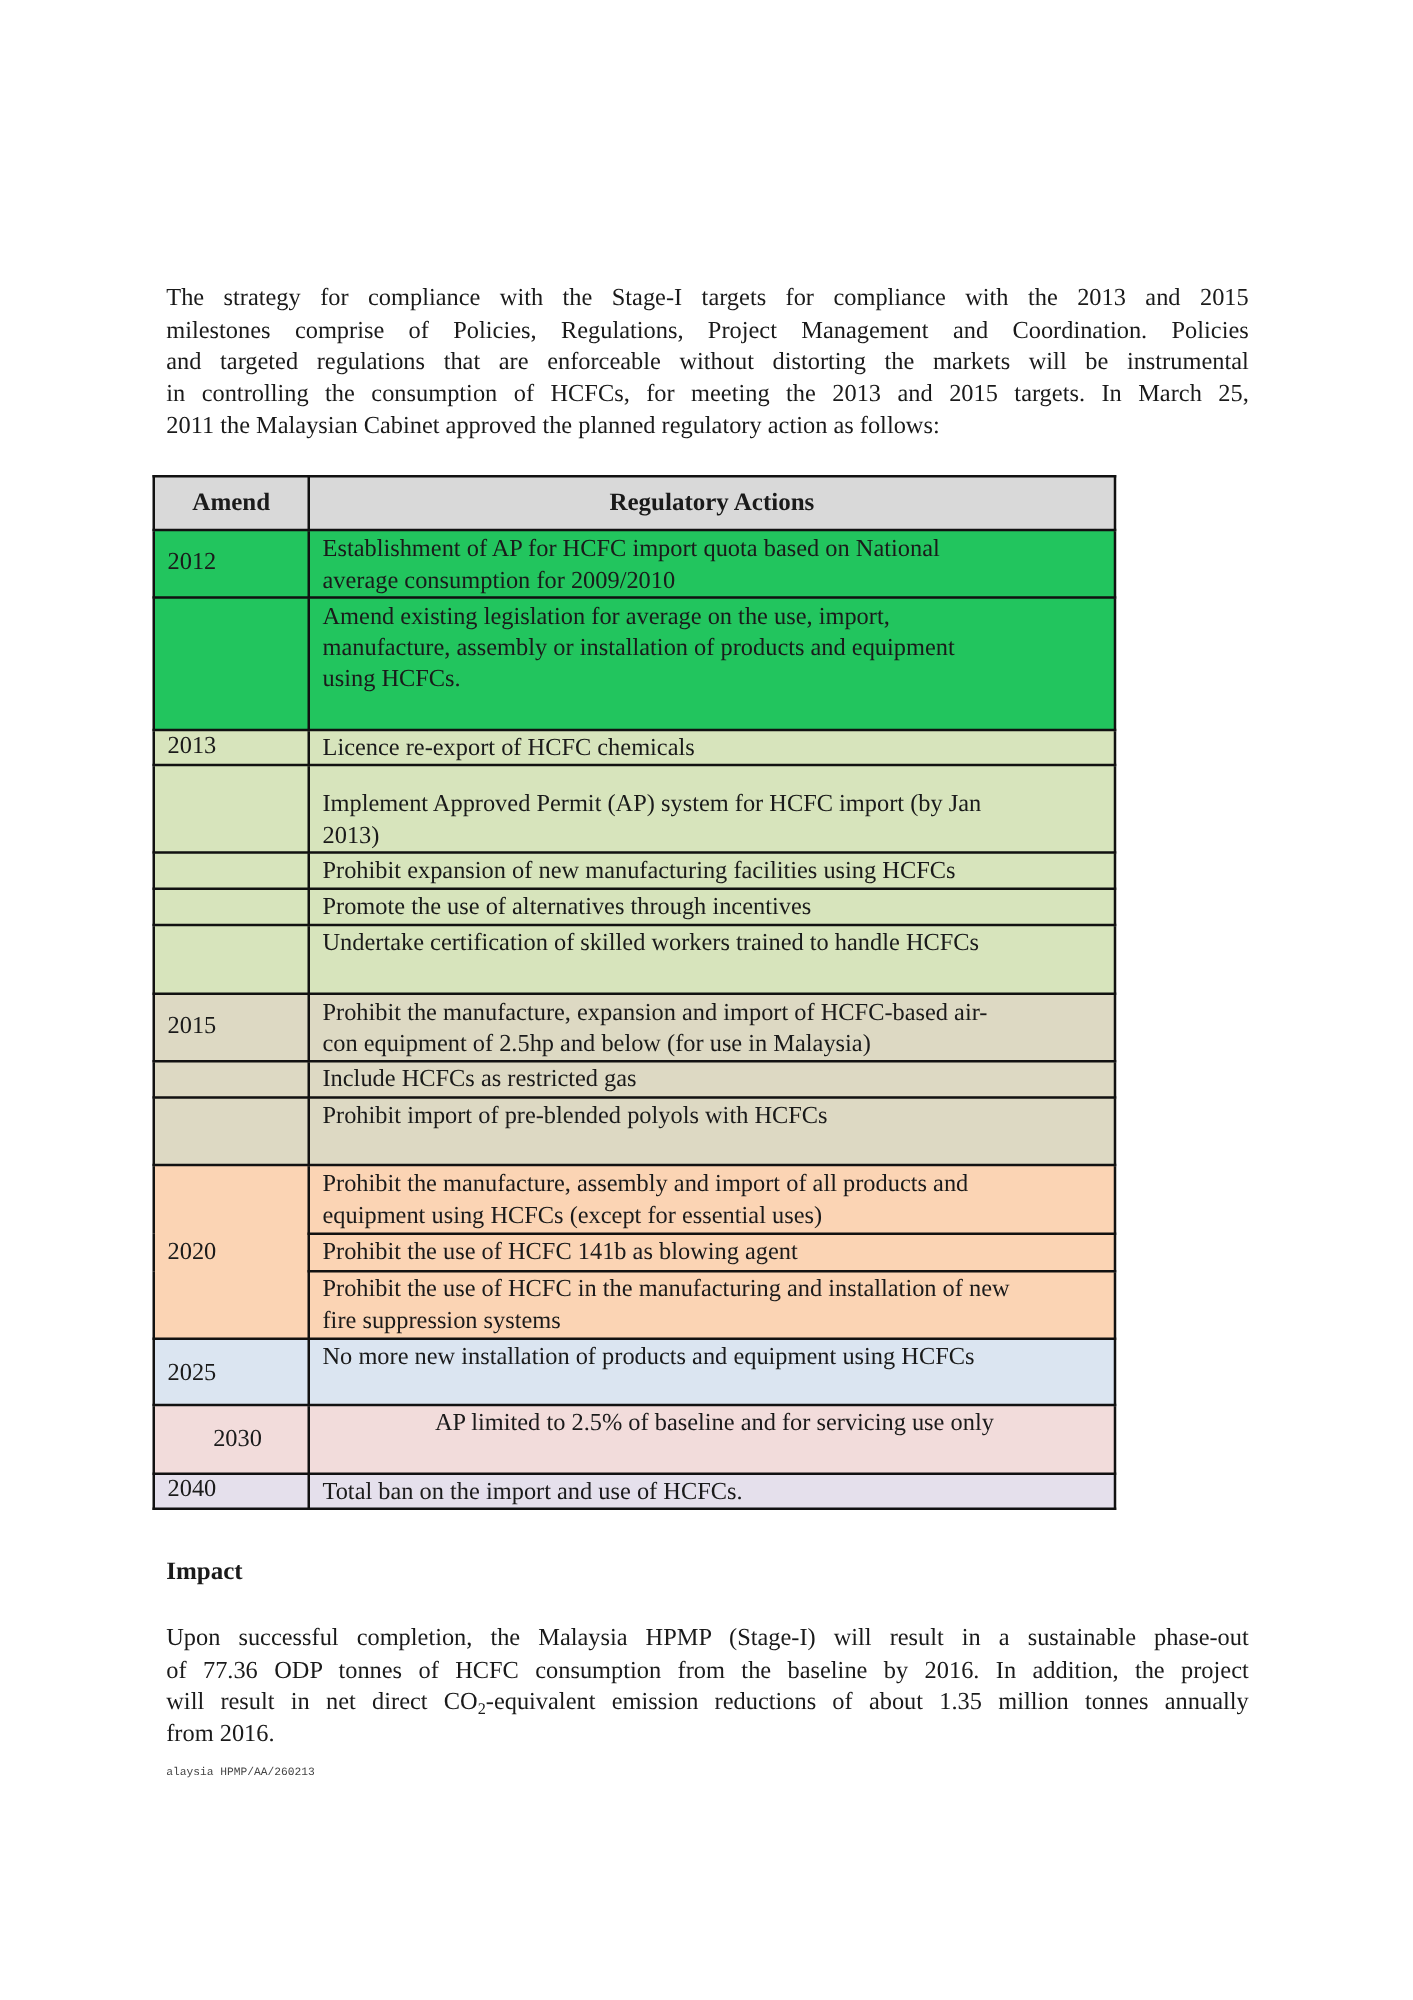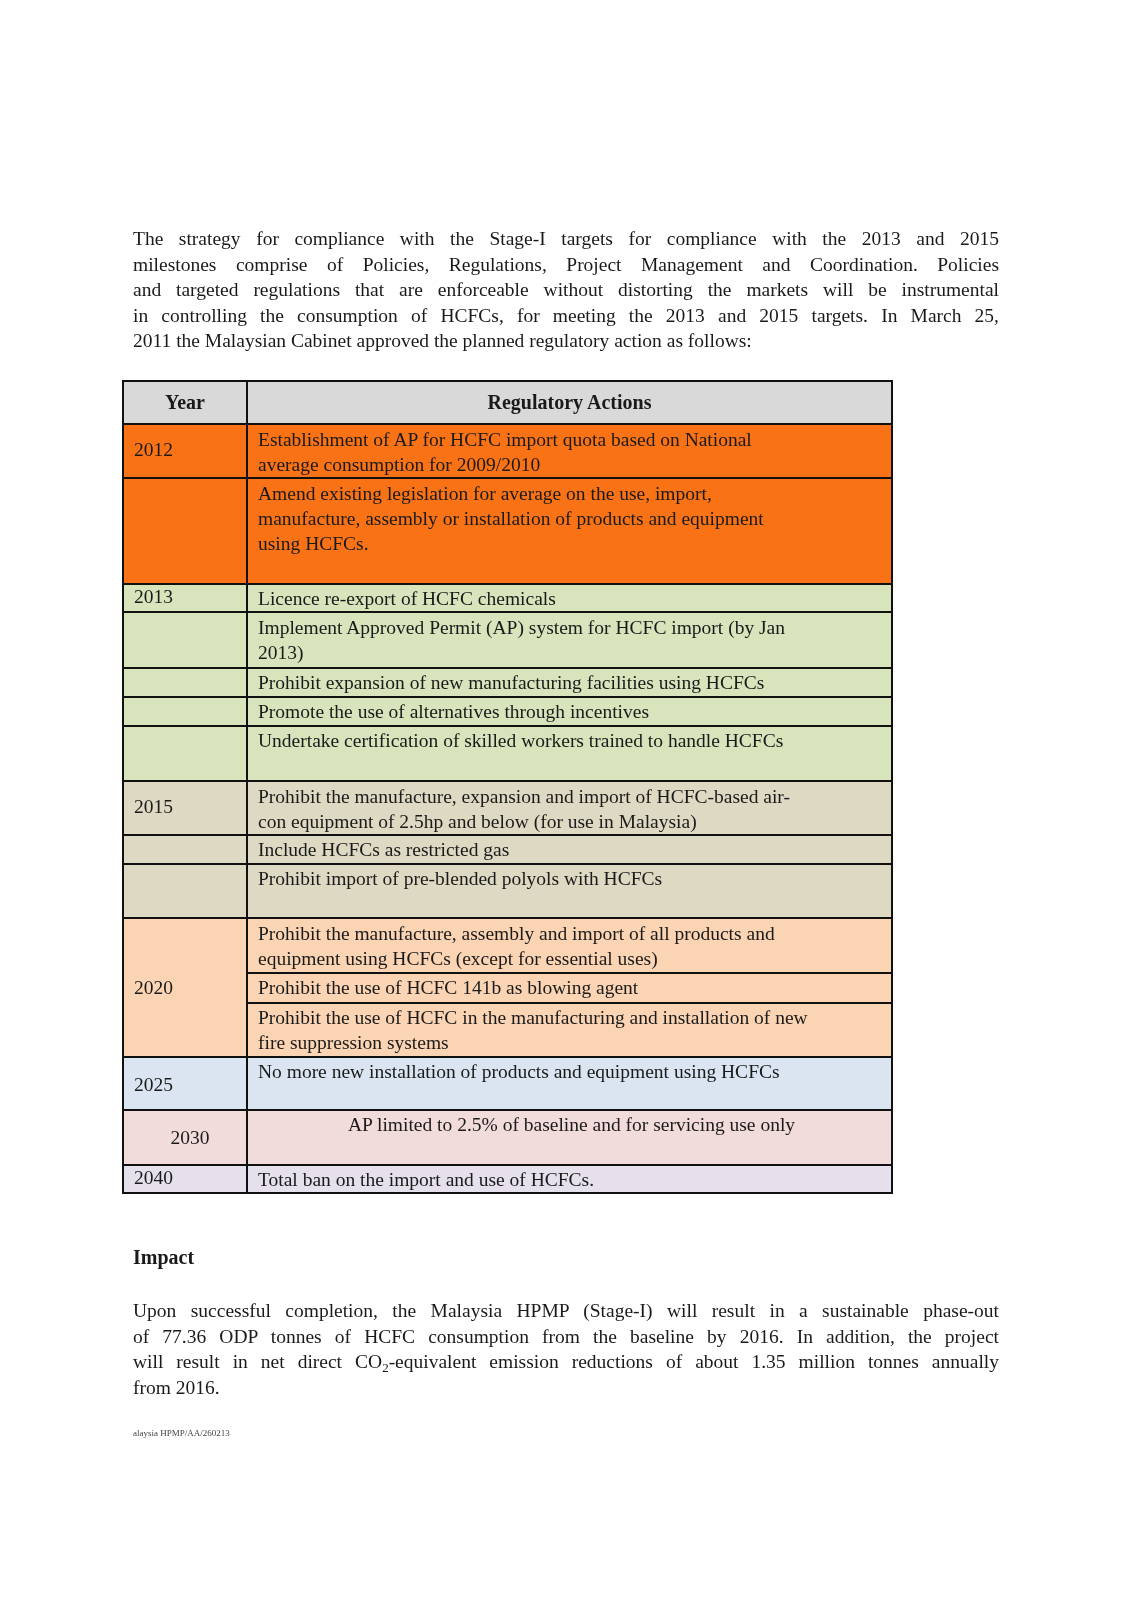--- a/index.html
+++ b/index.html
@@ -10,52 +10,52 @@
   .para .ln { display:block; text-align:justify; text-align-last:justify; white-space:nowrap; }
   .para .ln.last { text-align-last:left; }
   #intro { top:226px; }
   #table-wrap { position:absolute; left:122px; top:380px; width:771px; }
   table { border-collapse:collapse; width:771px; table-layout:fixed; font-size:19.5px; }
   td, th { border:2px solid #111; padding:0; vertical-align:top; }
   th { background:#d9d9d9; font-weight:bold; height:41px; vertical-align:middle; text-align:center; font-size:20px; }
   td.year { padding-left:10px; }
   td.act { padding-left:10px; padding-right:6px; line-height:25px; }
   td.act span { display:block; padding-top:2px; }
-  .c2012 { background:#f97316; }
+  .c2012 { background:#22c55e; }
   .c2013 { background:#d7e4bc; }
   .c2015 { background:#ddd9c3; }
   .c2020 { background:#fbd4b4; }
   .c2025 { background:#dbe5f1; }
   .c2030 { background:#f2dcdb;text-align:center; }
   .c2040 { background:#e5e0ec; }
   #impact-heading { position:absolute; left:133px; top:1246px; font-weight:bold; font-size:20px; margin:0; }
   #impact-para { top:1298px; }
   sub { font-size:13px; vertical-align:-4px; line-height:0; }
-  #footer { position:absolute; left:133px; top:1413px; font-size:9px; color:#444; font-family:Liberation Serif, serif;margin-top:15px; }
+  #footer { position:absolute; left:133px; top:1413px; font-size:9px; color:#444; font-family:Liberation Mono, monospace; }
 </style>
 </head>
 <body>
 
 <div class="para" id="intro">
   <span class="ln">The strategy for compliance with the Stage-I targets for compliance with the 2013 and 2015</span>
   <span class="ln">milestones comprise of Policies, Regulations, Project Management and Coordination. Policies</span>
   <span class="ln">and targeted regulations that are enforceable without distorting the markets will be instrumental</span>
   <span class="ln">in controlling the consumption of HCFCs, for meeting the 2013 and 2015 targets. In March 25,</span>
   <span class="ln last">2011 the Malaysian Cabinet approved the planned regulatory action as follows:</span>
 </div>
 
 <div id="table-wrap">
   <table>
     <colgroup>
         <col style="width:124px">
         <col>
       </colgroup>
     <thead>
       <tr>
-        <th>Year</th>
+        <th>Amend</th>
         <th>Regulatory Actions</th>
       </tr>
     </thead>
     <tbody>
 
       <tr class="c2012" style="height:54px">
         <td class="year" style="padding-top:14px">2012</td>
         <td class="act">
           <span>Establishment of AP for HCFC import quota based on National</span>
           <span style="padding-top:0">average  consumption for 2009/2010</span>
@@ -72,21 +72,21 @@
 
       <tr class="c2013" style="height:28px">
         <td class="year" style="padding-top:1px">2013</td>
         <td class="act">
           <span style="padding-top:1px">Licence re-export of HCFC chemicals</span>
         </td>
       </tr>
       <tr class="c2013" style="height:56px">
         <td class="year"></td>
         <td class="act">
-          <span style="padding-top:2px">Implement Approved Permit (AP) system for HCFC import (by Jan</span>
+          <span style="padding-top:18px">Implement Approved Permit (AP) system for HCFC import (by Jan</span>
           <span style="padding-top:0">2013)</span>
         </td>
       </tr>
       <tr class="c2013" style="height:29px">
         <td class="year"></td>
         <td class="act">
           <span style="padding-top:1px">Prohibit expansion of new manufacturing facilities using HCFCs</span>
         </td>
       </tr>
       <tr class="c2013" style="height:29px">

